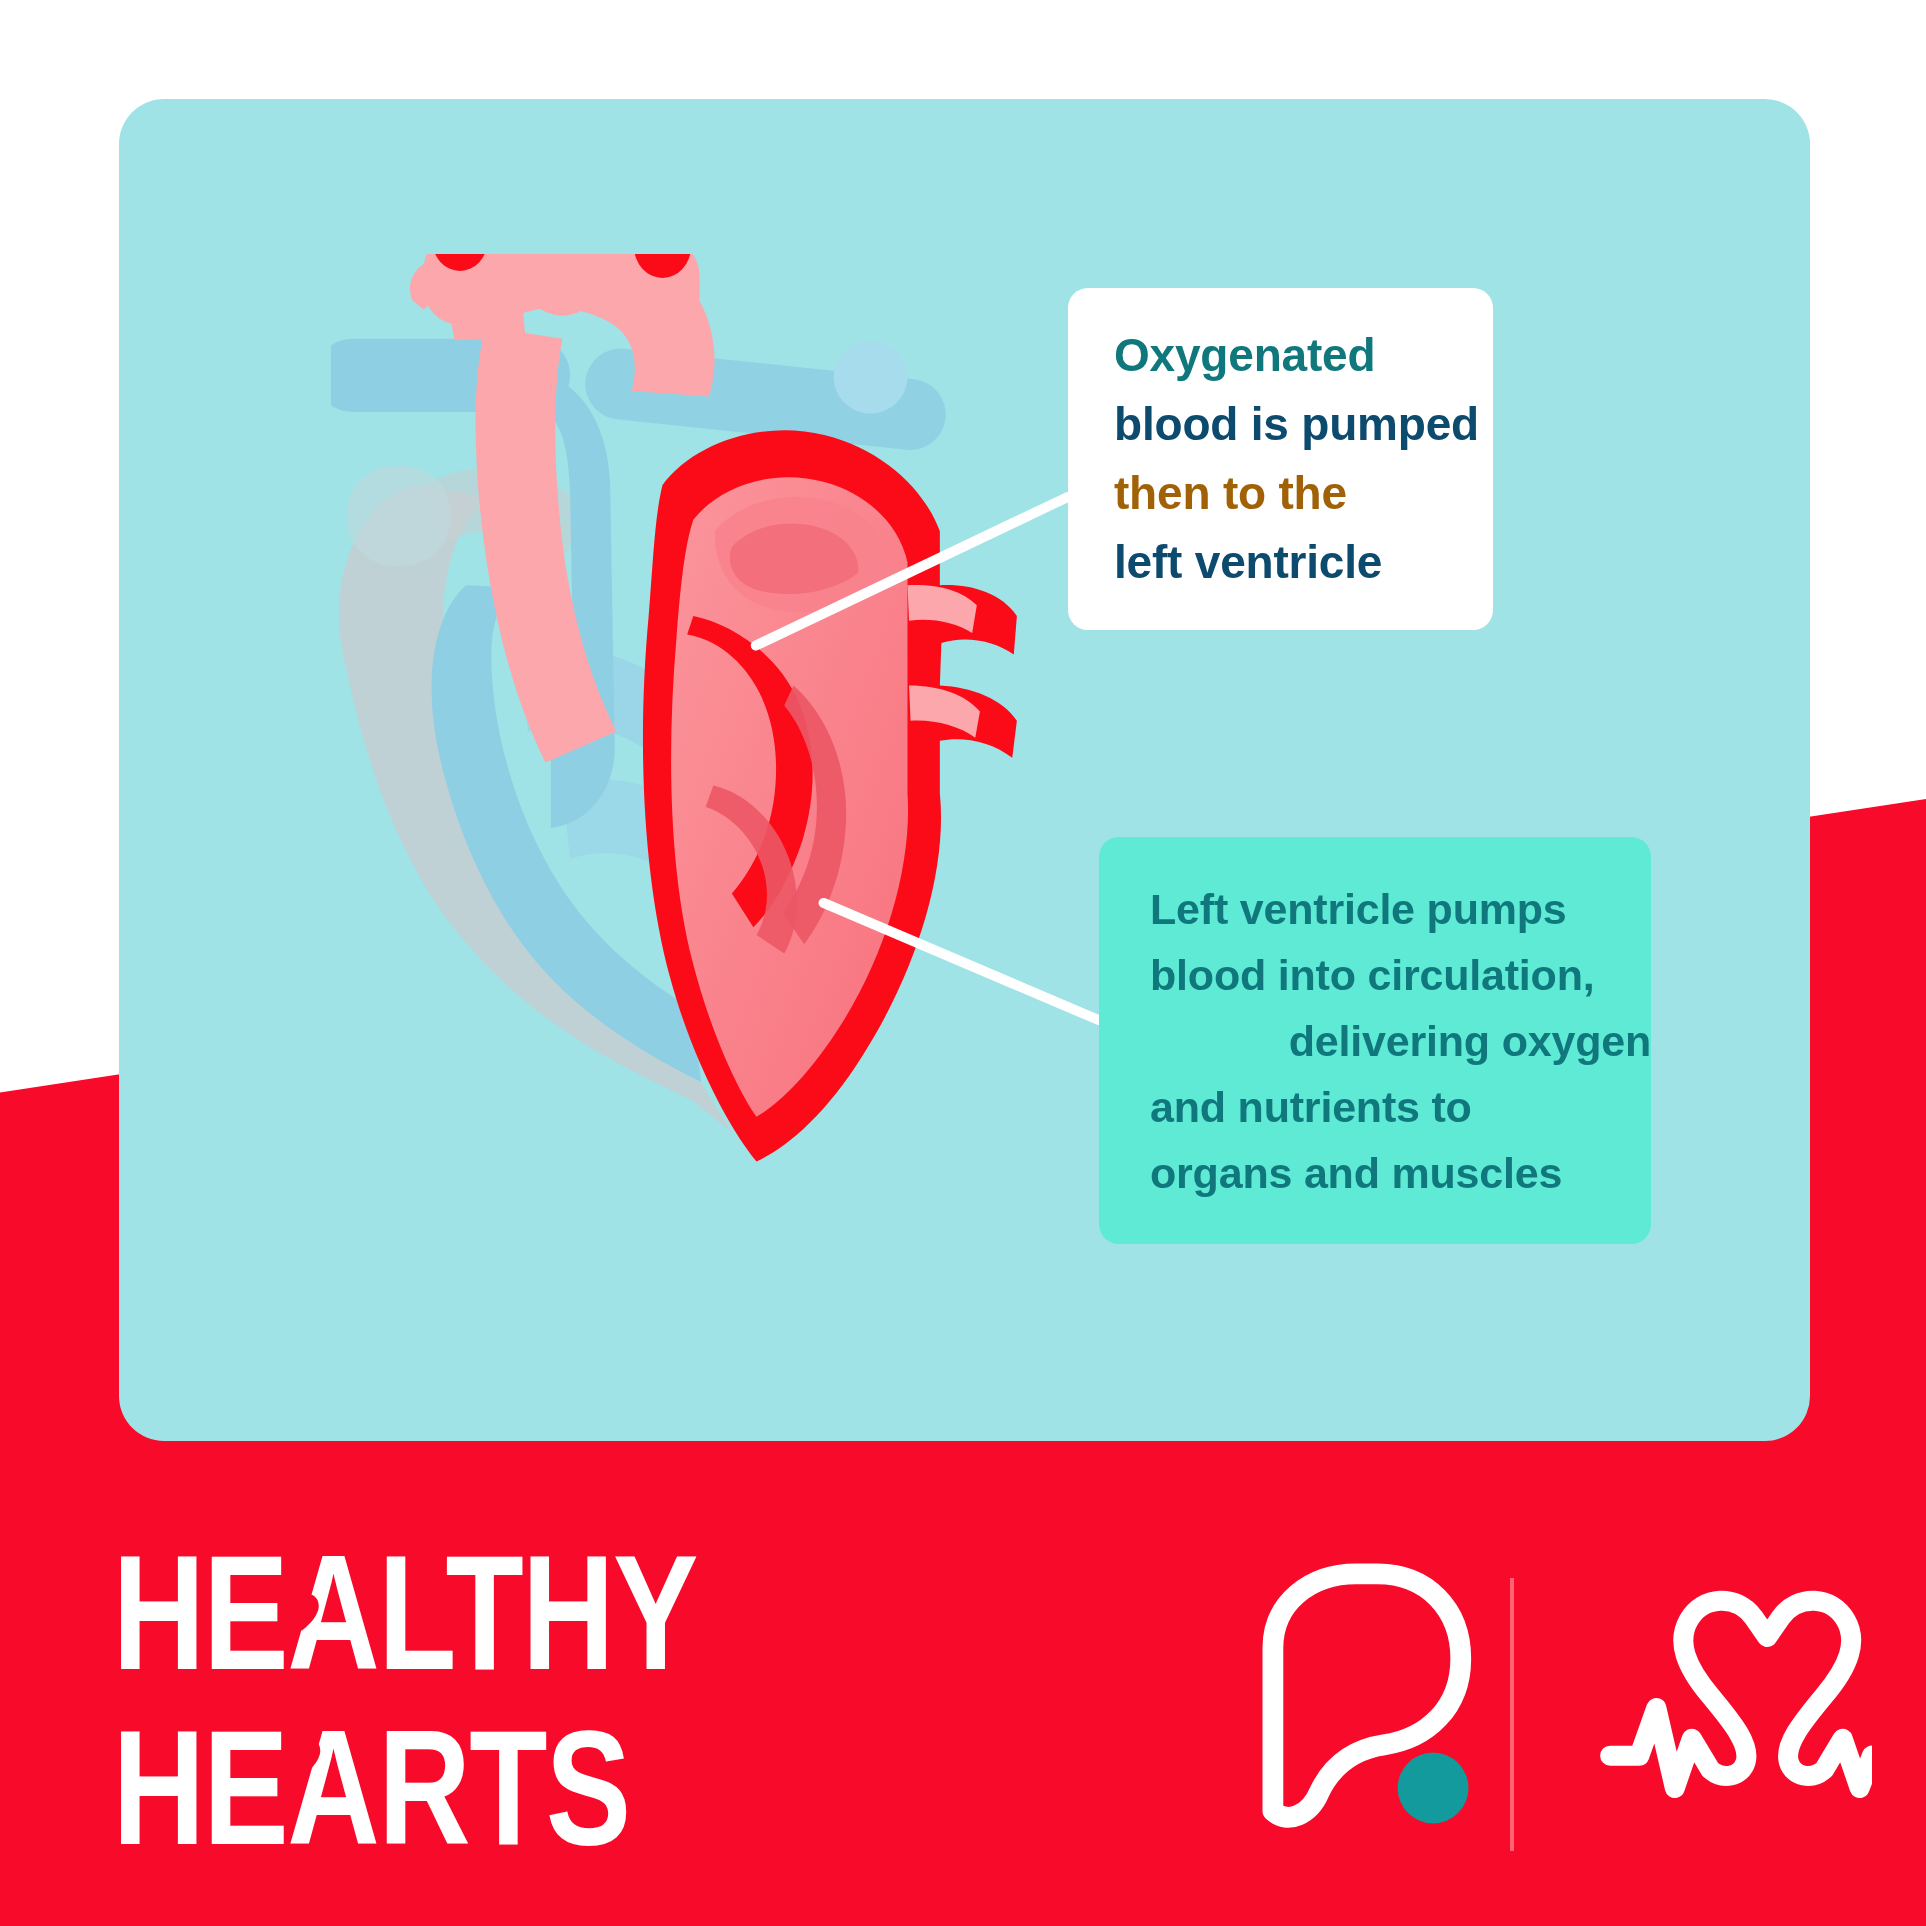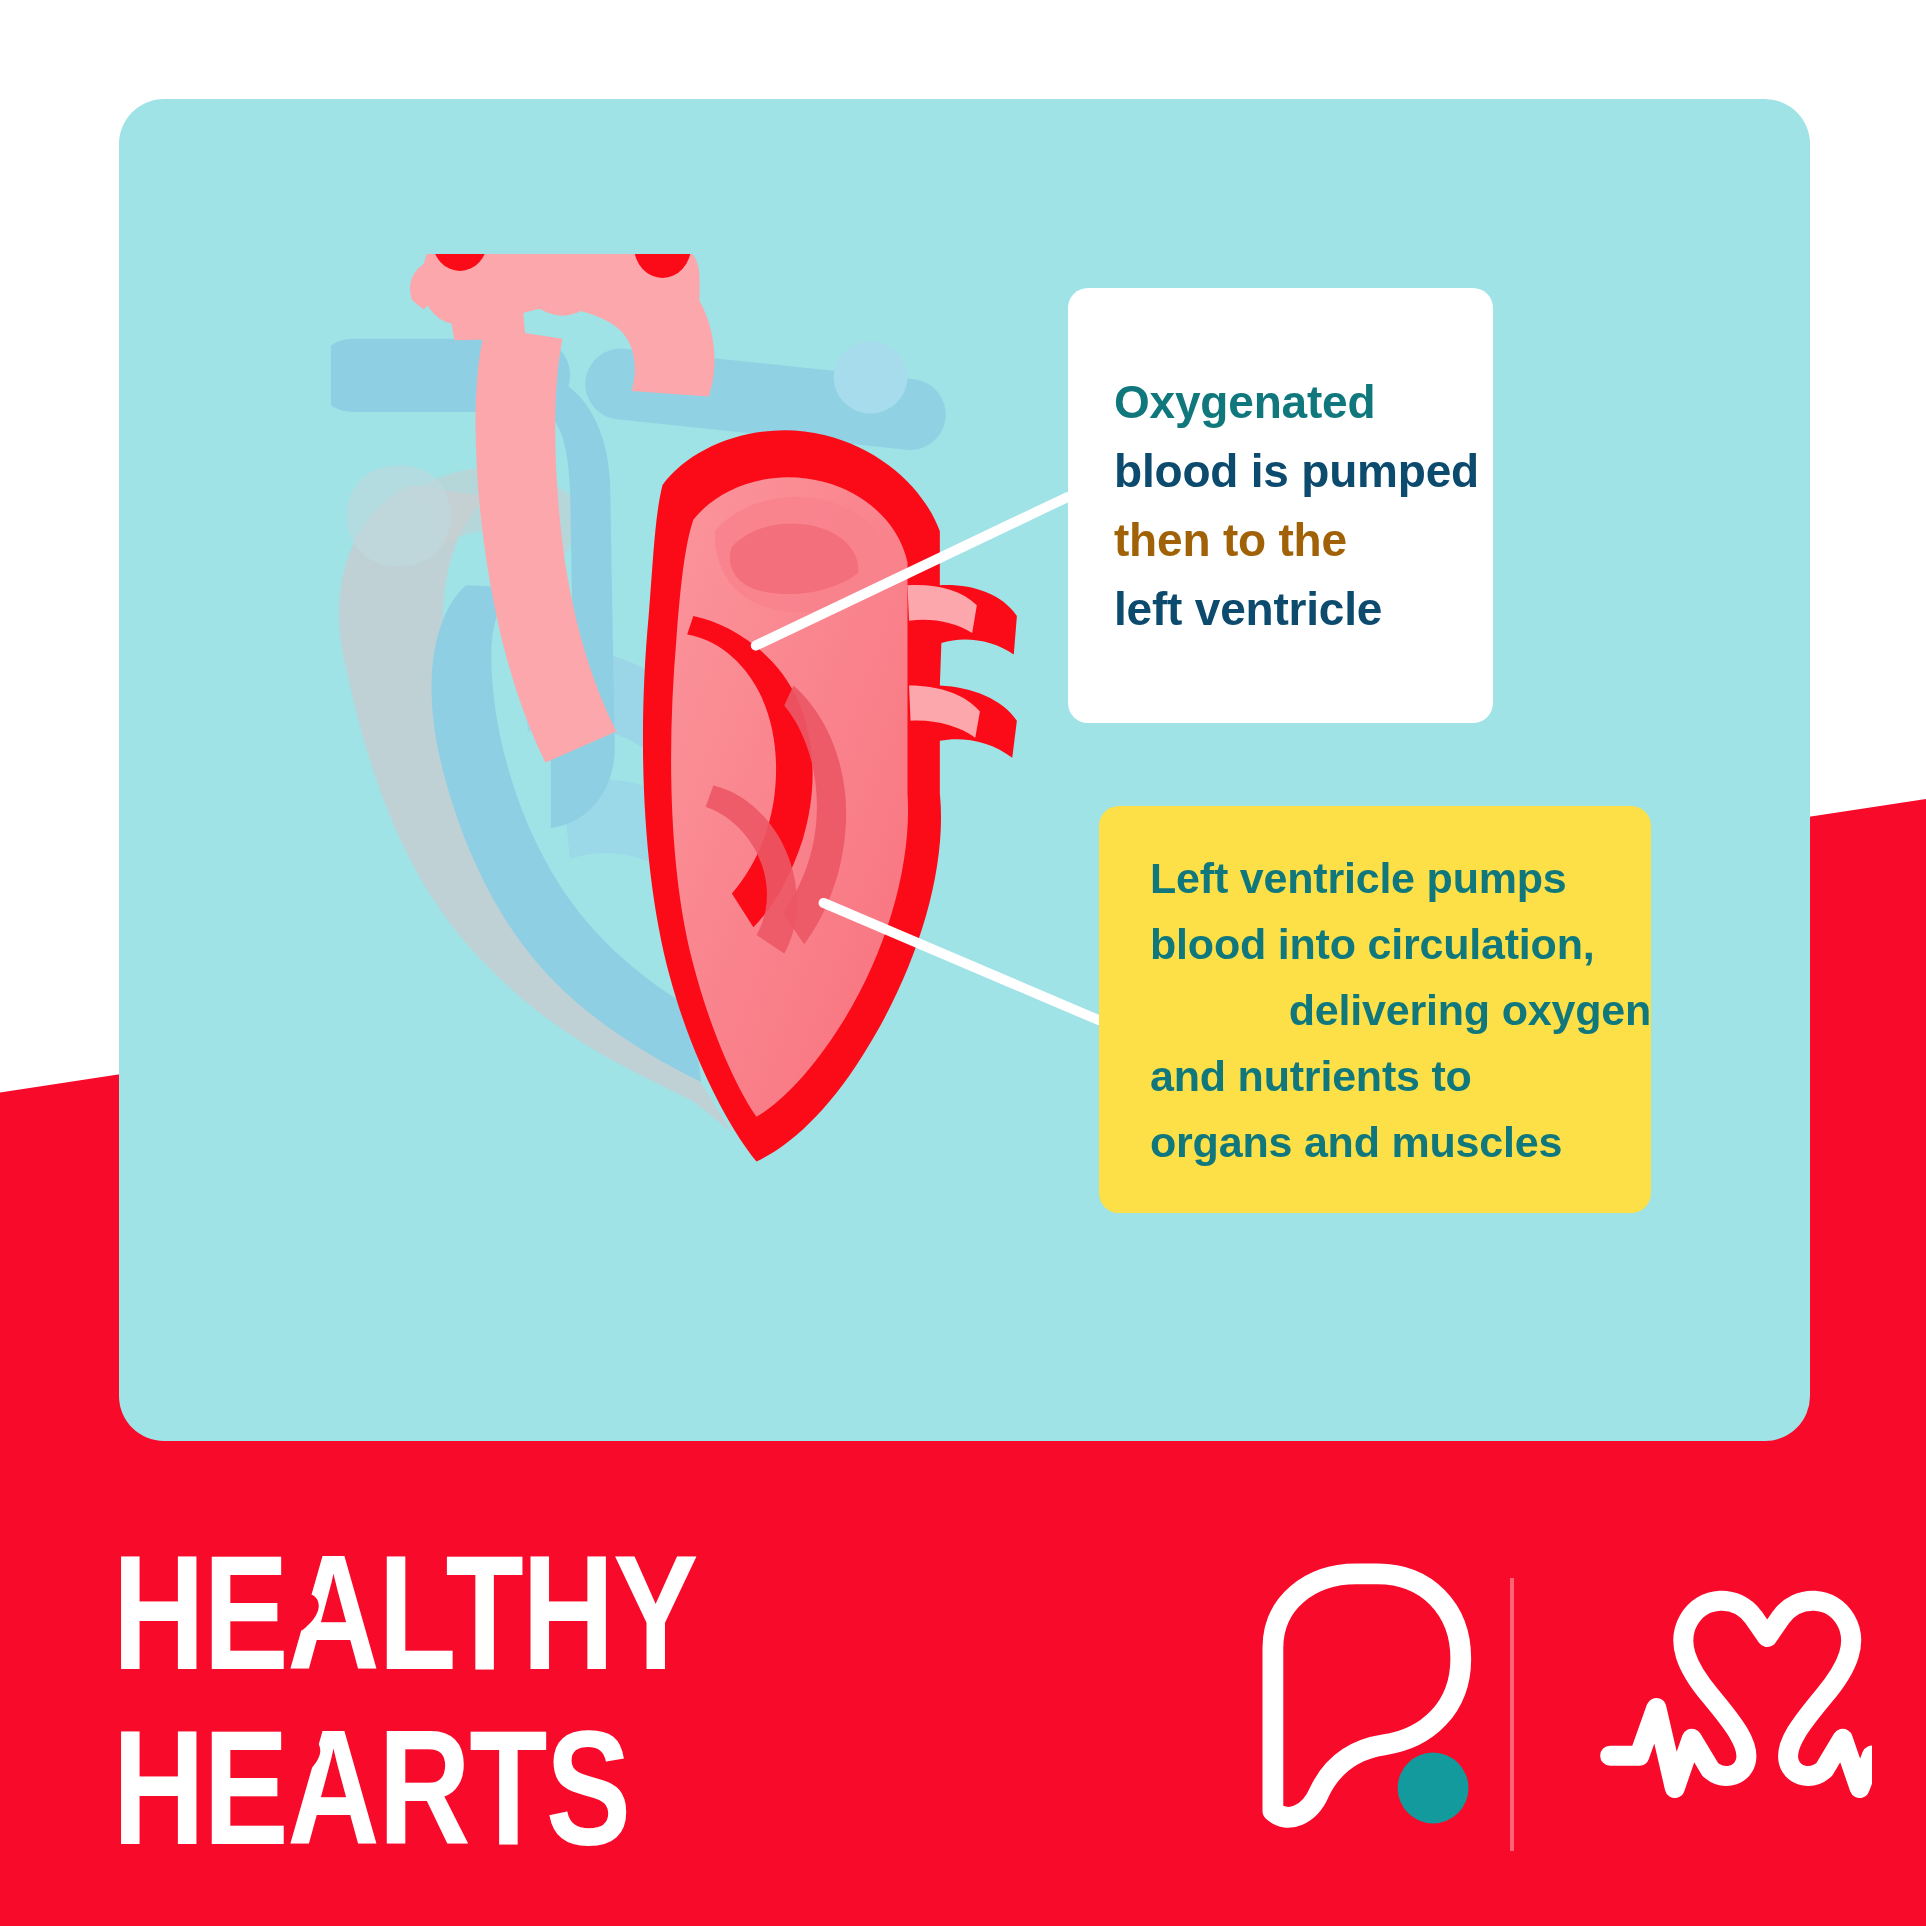--- a/index.html
+++ b/index.html
@@ -65,21 +65,21 @@
     color: #10787D;
     font-weight: bold;
     letter-spacing: -0.2px;
     white-space: pre;
   }
 
   #callout-1 {
     left: 1068px;
     top: 288px;
     width: 425px;
-    height: 435px;
+    height: 342px;
     padding: 0 0 0 46px;
   }
   #callout-1 .line {
     font-size: 46px;
     line-height: 69px;
   }
 
   #callout-2 {
     left: 1099px;
     top: 806px;
@@ -266,21 +266,21 @@
     <line x1="1426" y1="1324" x2="1069" y2="1172" stroke="#FFFFFF" stroke-width="13" stroke-linecap="round"></line>
   </svg>
 
   <div class="callout" id="callout-1" style="background: rgb(254, 255, 254);">
     <span class="line" style="color: rgb(16, 120, 125);">Oxygenated</span>
     <span class="line" style="color: #0c4a6e;">blood is pumped</span>
     <span class="line" style="color: #a16207;">then to the</span>
     <span class="line" style="color: #0c4a6e;">left ventricle</span>
   </div>
 
-  <div class="callout" id="callout-2" style="background: #fde047;">
+  <div class="callout" id="callout-2" style="background: #5eead4; margin-top: 31px;">
     <span class="line" style="color: rgb(16, 120, 125);">Left ventricle pumps</span>
     <span class="line" style="color: rgb(16, 120, 125);">blood into circulation,</span>
     <span class="line" style="color: rgb(16, 120, 125); text-align: right;">delivering oxygen</span>
     <span class="line" style="color: rgb(16, 120, 125);">and nutrients to</span>
     <span class="line" style="color: rgb(16, 120, 125);">organs and muscles</span>
   </div>
 
   <svg class="brand-wordmark" viewBox="0 0 760 400">
     <g fill="#FFFFFF" font-family="'Liberation Sans', sans-serif" font-weight="bold">
       <text id="wm1" x="0" y="150" font-size="168" letter-spacing="-2" transform="scale(0.99,1.26) translate(0,-26)">HEALTHY</text>

